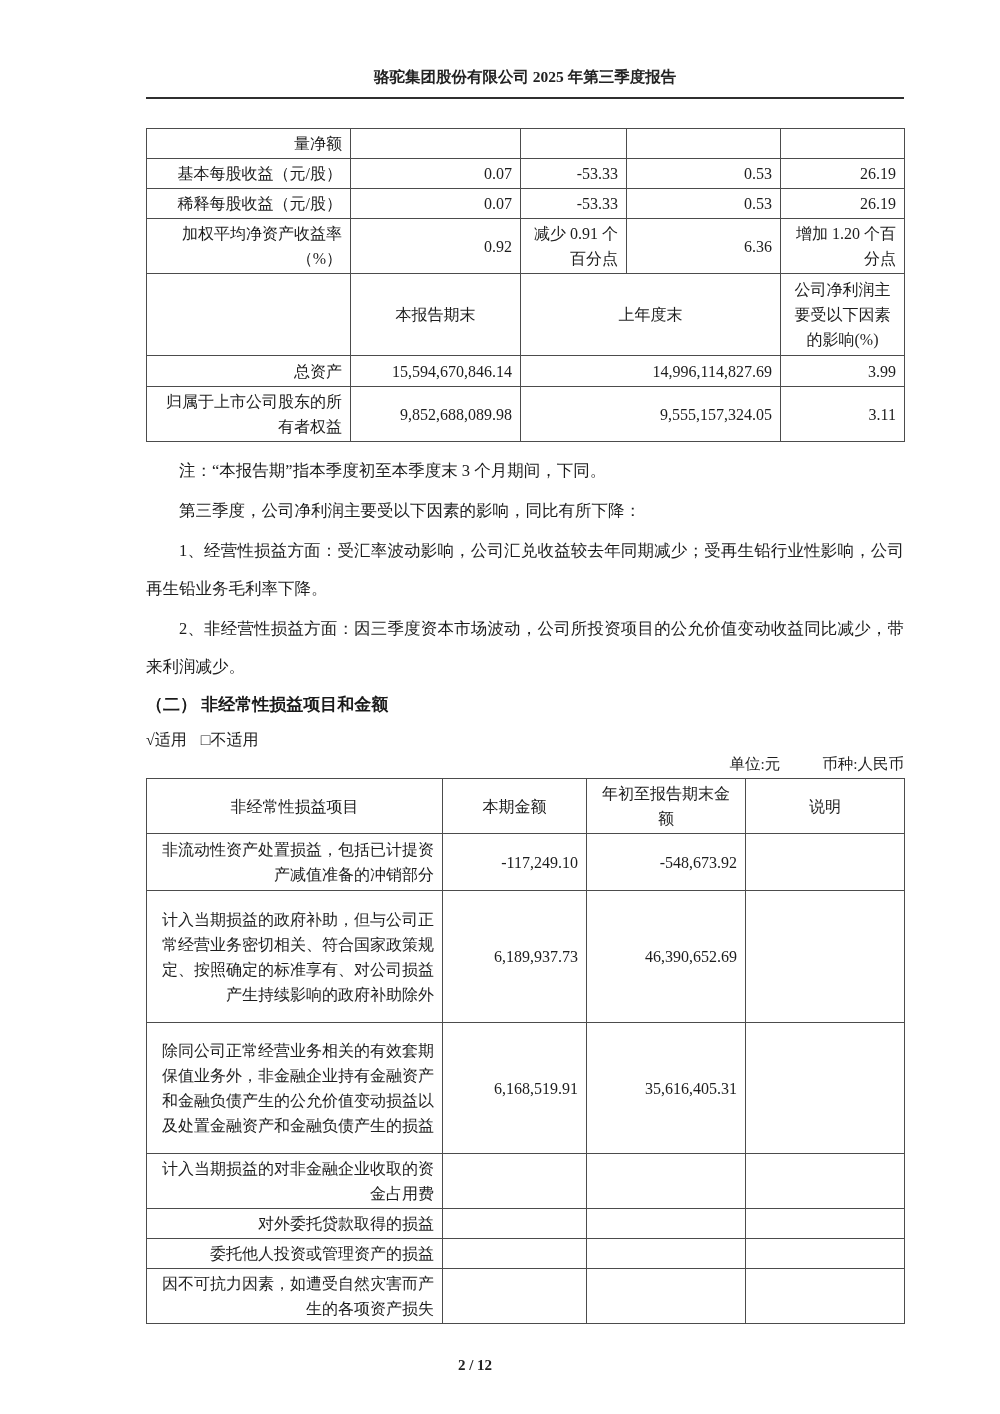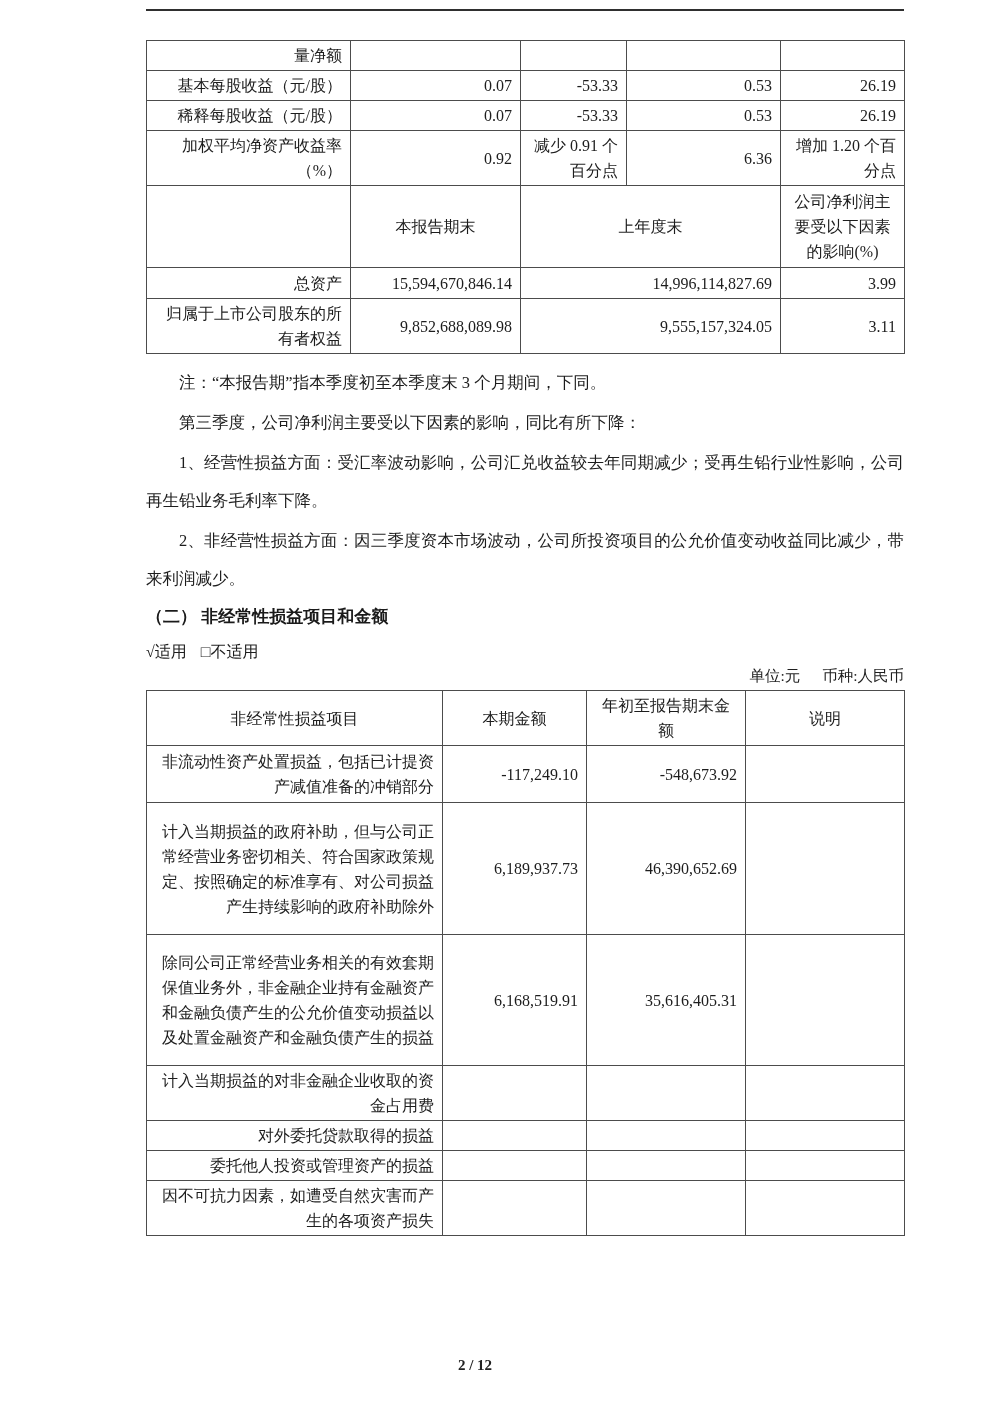--- a/index.html
+++ b/index.html
@@ -76,39 +76,40 @@
     font-size: 16px;
     line-height: 24px;
   }
   .applicable-line .na { margin-left: 10px; }
   .unit-line {
     font-size: 15.5px;
     line-height: 24px;
     text-align: right;
     margin-bottom: 2px;
   }
-  .unit-line .currency { margin-left: 18px; }
+  .unit-line .currency { margin-left: 38px; }
   .footer {
     position: absolute;
     top: 1356px;
     left: 0;
     width: 950px;
     text-align: center;
     font-weight: bold;
     font-size: 15px;
     line-height: 18px;
     color: #222;
   }
 </style>
 </head>
 <body>
 
 <div class="page">
   <div class="content">
 
+    <div class="doc-title">骆驼集团股份有限公司 2025 年第三季度报告</div>
     <div class="header-rule"></div>
 
     <table class="tbl summary">
       <colgroup>
         <col style="width:204px">
           <col style="width:170px">
           <col style="width:106px">
           <col style="width:154px">
           <col style="width:124px">
       </colgroup>

